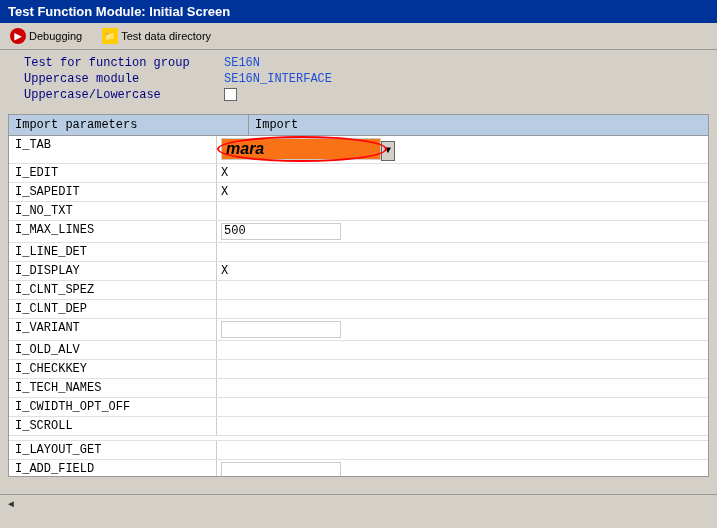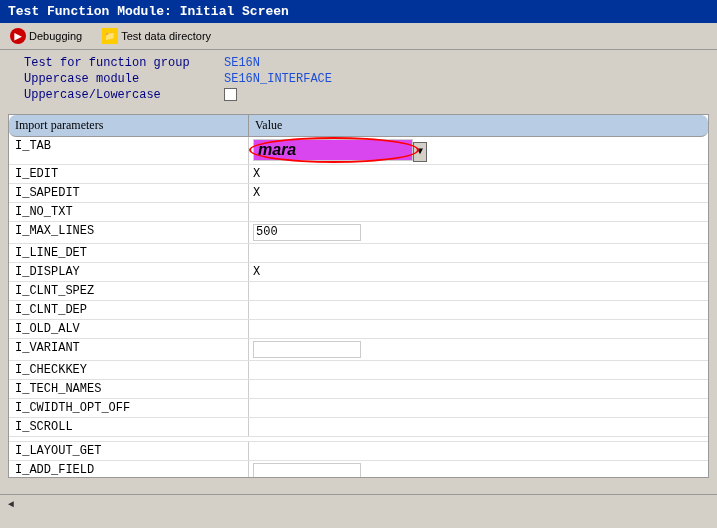--- a/index.html
+++ b/index.html
@@ -11,21 +11,21 @@
       height: 528px;
       overflow: hidden;
     }
 
     .title-bar {
       background: #003399;
       color: white;
       font-weight: bold;
       font-size: 13px;
       padding: 4px 8px;
-      font-family: Liberation Mono, monospace;
+      font-family: Liberation Sans, sans-serif;
     }
 
     .toolbar {
       background: #d4d0c8;
       border-bottom: 1px solid #999;
       padding: 3px 6px;
       display: flex;
       align-items: center;
       gap: 12px;
     }
@@ -78,23 +78,22 @@
       margin: 4px 8px;
       border: 1px solid #999;
       background: white;
       flex: 1;
     }
 
     .table-header {
       display: flex;
       background: #b8cce4;
       border-bottom: 1px solid #999;
-      font-family: Liberation Serif, serif;
-      font-size: 12px;
-      border-radius: 7px;
+      font-family: Liberation Mono, monospace;
+      font-size: 12px;
     }
 
     .table-header .col-param {
       width: 240px;
       padding: 3px 6px;
       border-right: 1px solid #999;
       font-weight: normal;
     }
 
     .table-header .col-value {
@@ -108,49 +107,49 @@
     }
 
     .table-row {
       display: flex;
       border-bottom: 1px solid #e0e0e0;
       font-family: 'Courier New', Courier, monospace;
       font-size: 12px;
     }
 
     .table-row .col-param {
-      width: 240px;
+      width: 208px;
       padding: 2px 6px;
       border-right: 1px solid #ccc;
       color: #000;
     }
 
     .table-row .col-value {
       flex: 1;
       padding: 2px 4px;
     }
 
     .value-input {
       border: 1px solid #ccc;
       background: white;
       font-family: 'Courier New', Courier, monospace;
       font-size: 12px;
       padding: 0 2px;
       height: 17px;
-      width: 108px;
+      width: 120px;
     }
 
     .i-tab-value {
       position: relative;
       display: inline-block;
     }
 
     .i-tab-input {
       border: 1px solid #ccc;
-      background: #d946ef;
+      background: #f97316;
       font-family: Arial, sans-serif;
       font-size: 16px;
       font-weight: bold;
       font-style: italic;
       padding: 0 4px;
       height: 22px;
       width: 160px;
     }
 
     .i-tab-oval {
@@ -253,21 +252,21 @@
     </div>
     <div class="info-row">
       <span class="info-label">Uppercase/Lowercase</span>
       <span class="checkbox-cell"></span>
     </div>
   </div>
 
   <div class="table-container">
     <div class="table-header">
       <div class="col-param">Import parameters</div>
-      <div class="col-value">Value</div>
+      <div class="col-value">Import</div>
     </div>
     <div class="table-body" id="table-body">
     <div class="table-row">
           <div class="col-param">I_TAB</div>
           <div class="col-value"><span class="i-tab-value"><input type="text" class="i-tab-input" value="mara" style=""><div class="i-tab-oval"></div><span class="i-tab-btn">▼</span></span></div>
         </div>
         <div class="table-row">
           <div class="col-param">I_EDIT</div>
           <div class="col-value">X</div>
         </div>
@@ -293,26 +292,26 @@
         </div>
         <div class="table-row">
           <div class="col-param">I_CLNT_SPEZ</div>
           <div class="col-value"></div>
         </div>
         <div class="table-row">
           <div class="col-param">I_CLNT_DEP</div>
           <div class="col-value"></div>
         </div>
         <div class="table-row">
-          <div class="col-param">I_OLD_ALV</div>
-          <div class="col-value"></div>
-        </div>
-        <div class="table-row">
           <div class="col-param">I_VARIANT</div>
           <div class="col-value"><input type="text" class="value-input" style=""></div>
+        </div>
+        <div class="table-row">
+          <div class="col-param">I_OLD_ALV</div>
+          <div class="col-value"></div>
         </div>
         <div class="table-row">
           <div class="col-param">I_CHECKKEY</div>
           <div class="col-value"></div>
         </div>
         <div class="table-row">
           <div class="col-param">I_TECH_NAMES</div>
           <div class="col-value"></div>
         </div>
         <div class="table-row">

